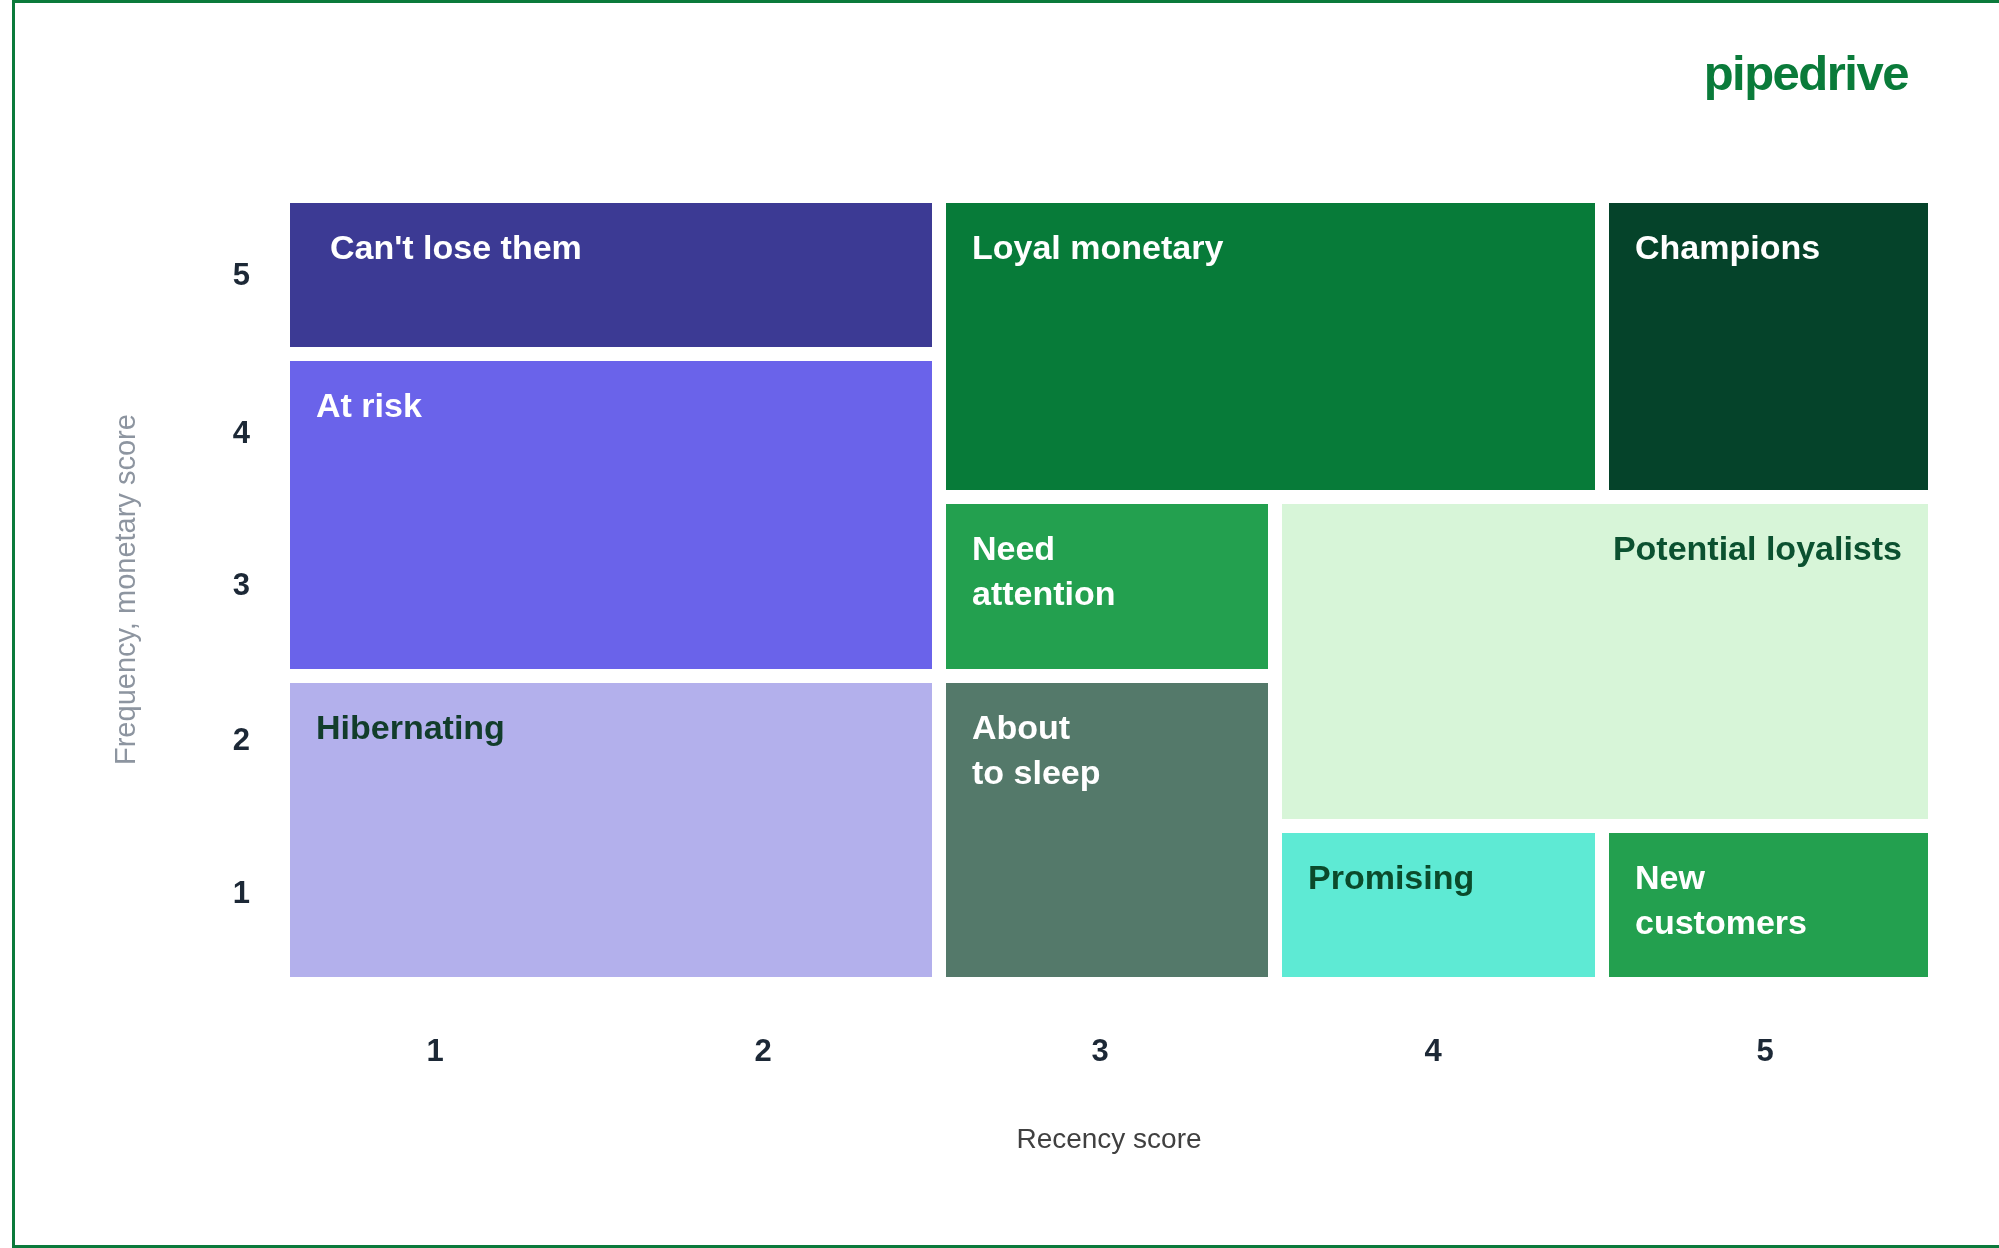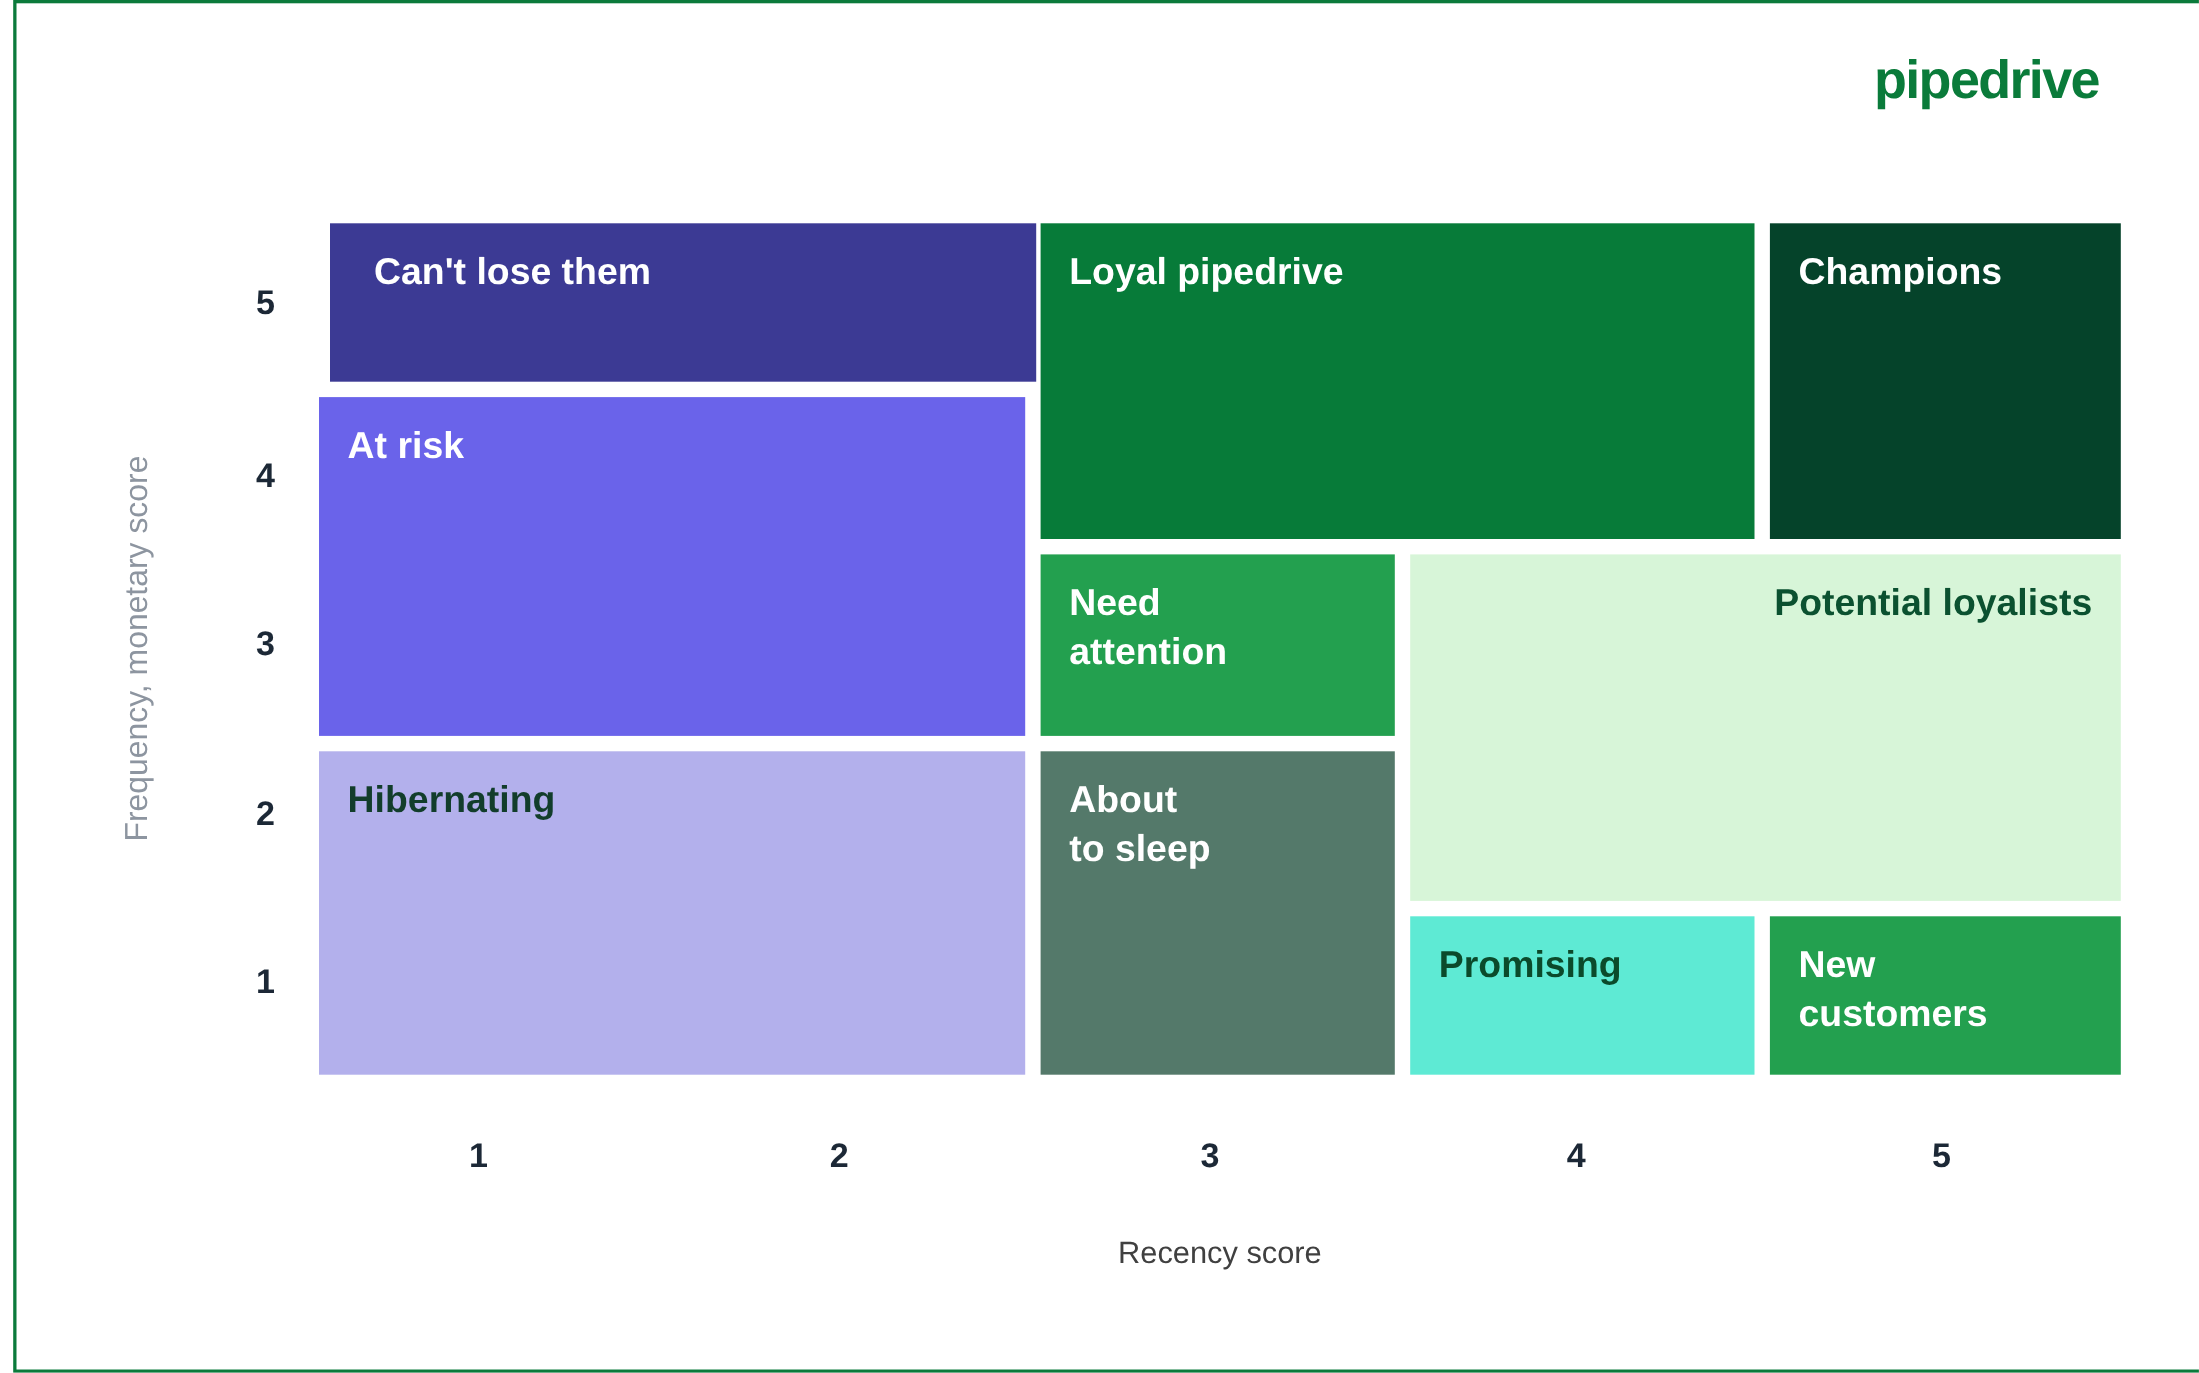--- a/index.html
+++ b/index.html
@@ -28,21 +28,21 @@
   
   .cell {
     position: absolute;
     box-sizing: border-box;
     padding: 22px 26px;
     font-size: 34px;
     font-weight: 700;
     line-height: 1.32;
     white-space: pre-line;
   }
-  .c0 { left: 285px;  top: 200px; width: 642px; height: 144px; padding-left: 40px; } 
+  .c0 { left: 275px;  top: 200px; width: 642px; height: 144px; padding-left: 40px; } 
   .c1 { left: 275px;  top: 358px; width: 642px; height: 308px; } 
   .c2 { left: 275px;  top: 680px; width: 642px; height: 294px; } 
   .c3 { left: 931px;  top: 200px; width: 649px; height: 287px; } 
   .c4 { left: 1594px; top: 200px; width: 319px; height: 287px; } 
   .c5 { left: 931px;  top: 501px; width: 322px; height: 165px; } 
   .c6 { left: 1267px; top: 501px; width: 646px; height: 315px; text-align: right; } 
   .c7 { left: 931px;  top: 680px; width: 322px; height: 294px; } 
   .c8 { left: 1267px; top: 830px; width: 313px; height: 144px; } 
   .c9 { left: 1594px; top: 830px; width: 319px; height: 144px; } 
 
@@ -101,21 +101,21 @@
   <div class="y-axis-label">Frequency, monetary score</div>
   <div class="ytick" style="top:272px">5</div>
   <div class="ytick" style="top:430px">4</div>
   <div class="ytick" style="top:582px">3</div>
   <div class="ytick" style="top:737px">2</div>
   <div class="ytick" style="top:890px">1</div>
 
   <div class="cell c0" style="background: rgb(60, 58, 148); color: rgb(255, 255, 255);"><span>Can't lose them</span></div>
   <div class="cell c1" style="background: rgb(106, 99, 234); color: rgb(255, 255, 255);"><span>At risk</span></div>
   <div class="cell c2" style="background: rgb(179, 176, 236); color: rgb(18, 61, 43);"><span>Hibernating</span></div>
-  <div class="cell c3" style="background: rgb(7, 123, 57); color: rgb(255, 255, 255);"><span>Loyal pipedrive</span></div>
+  <div class="cell c3" style="background: rgb(7, 123, 57); color: rgb(255, 255, 255);"><span>Loyal monetary</span></div>
   <div class="cell c4" style="background: rgb(5, 67, 42); color: rgb(255, 255, 255);"><span>Champions</span></div>
   <div class="cell c5" style="background: rgb(35, 160, 79); color: rgb(255, 255, 255);"><span>Need
 attention</span></div>
   <div class="cell c6" style="background: rgb(215, 245, 216); color: rgb(11, 81, 48);"><span>Potential loyalists</span></div>
   <div class="cell c7" style="background: rgb(84, 121, 106); color: rgb(255, 255, 255);"><span>About
 to sleep</span></div>
   <div class="cell c8" style="background: #5eead4; color: rgb(11, 74, 43);"><span>Promising</span></div>
   <div class="cell c9" style="background: rgb(35, 160, 79); color: rgb(255, 255, 255);"><span>New
 customers</span></div>
 

